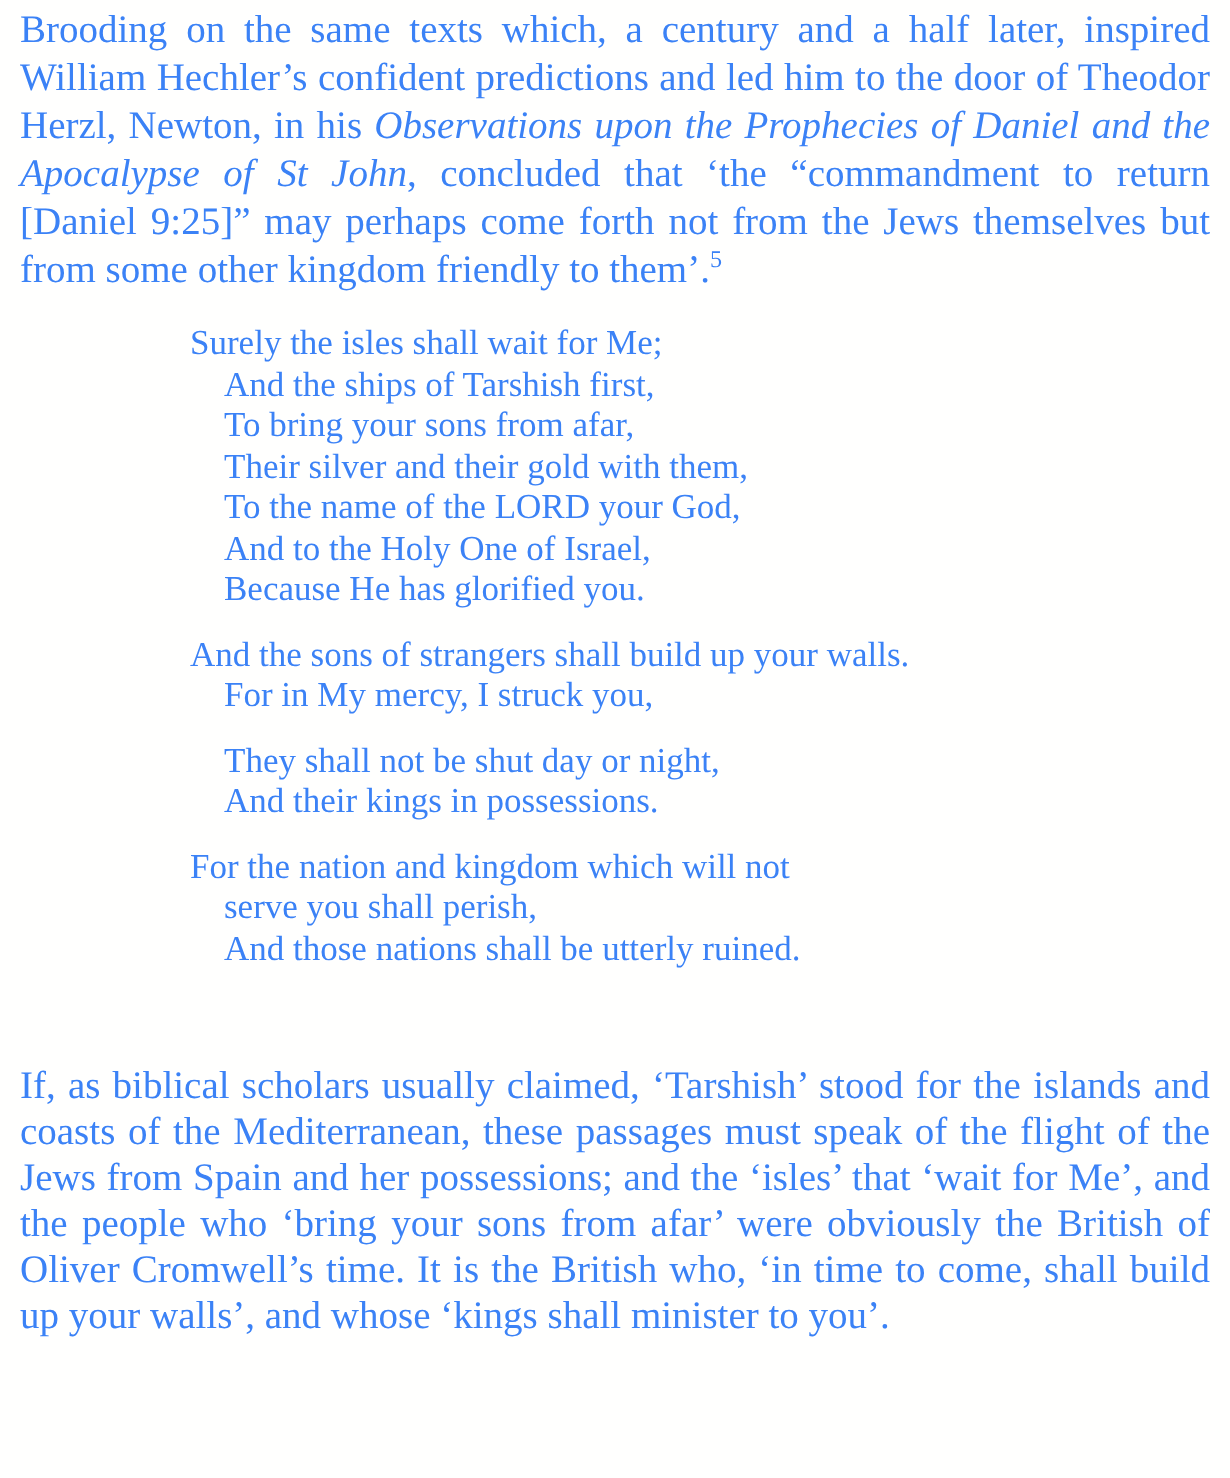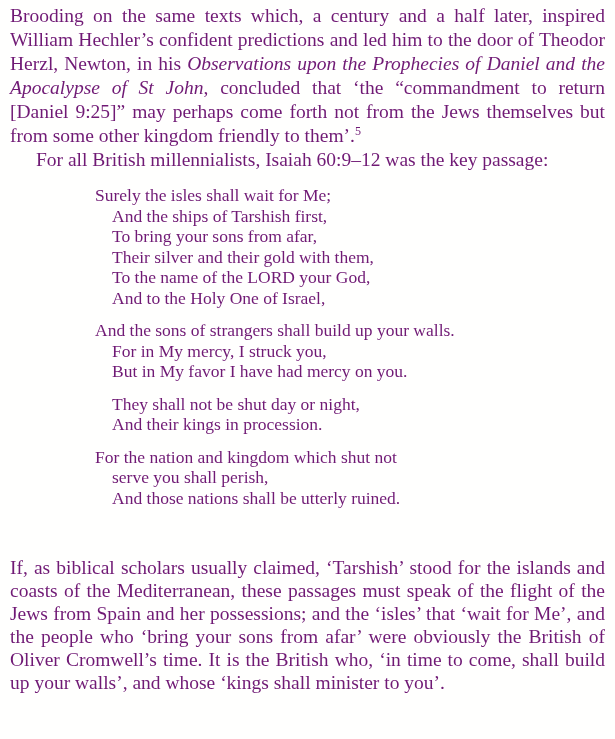--- a/index.html
+++ b/index.html
@@ -7,21 +7,21 @@
     padding: 0;
     background: #ffffff;
   }
   .page {
     position: relative;
     width: 615px;
     height: 739px;
     box-sizing: border-box;
     padding: 4px 10px 0 10px;
     background: #fffffe;
-    color: #701a75;
+    color: #3b82f6;
     font-family: "Liberation Serif", "DejaVu Serif", serif;
     overflow: hidden;
   }
   .body-para {
     margin: 0;
     font-size: 19.5px;
     line-height: 24px;
     text-align: justify;
     text-justify: inter-word;
   }
@@ -59,46 +59,45 @@
     margin-top: 48px;
   }
 </style>
 </head>
 <body>
 
 <div class="page">
 
   <p class="body-para"><span>Brooding on the same texts which, a century and a half later, inspired William Hechler’s confident predictions and led him to the door of Theodor Herzl, Newton, in his </span><em>Observations upon the Prophecies of Daniel and the Apocalypse of St John</em><span>, concluded that ‘the “commandment to return [Daniel 9:25]” may perhaps come forth not from the Jews themselves but from some other kingdom friendly to them’.</span><sup class="footnote">5</sup></p>
 
-  <p class="body-para indent">For all British millennialists, Isaiah 60:9–12 was the key passage:</p>
 
   <div class="blockquote">
 
     <div class="stanza">
       <div class="verse-line">Surely the isles shall wait for Me;</div>
       <div class="verse-line runover">And the ships of Tarshish first,</div>
       <div class="verse-line runover">To bring your sons from afar,</div>
       <div class="verse-line runover">Their silver and their gold with them,</div>
       <div class="verse-line runover">To the name of the LORD your God,</div>
       <div class="verse-line runover">And to the Holy One of Israel,</div>
+      <div class="verse-line runover">Because He has glorified you.</div>
     </div>
 
     <div class="stanza">
       <div class="verse-line">And the sons of strangers shall build up your walls.</div>
       <div class="verse-line runover">For in My mercy, I struck you,</div>
-      <div class="verse-line runover">But in My favor I have had mercy on you.</div>
     </div>
 
     <div class="stanza">
       <div class="verse-line runover">They shall not be shut day or night,</div>
-      <div class="verse-line runover">And their kings in procession.</div>
+      <div class="verse-line runover">And their kings in possessions.</div>
     </div>
 
     <div class="stanza">
-      <div class="verse-line">For the nation and kingdom which shut not</div>
+      <div class="verse-line">For the nation and kingdom which will not</div>
       <div class="verse-line runover">serve you shall perish,</div>
       <div class="verse-line runover">And those nations shall be utterly ruined.</div>
     </div>
 
   </div>
 
   <p class="body-para closing">If, as biblical scholars usually claimed, ‘Tarshish’ stood for the islands and coasts of the Mediterranean, these passages must speak of the flight of the Jews from Spain and her possessions; and the ‘isles’ that ‘wait for Me’, and the people who ‘bring your sons from afar’ were obviously the British of Oliver Cromwell’s time. It is the British who, ‘in time to come, shall build up your walls’, and whose ‘kings shall minister to you’.</p>
 
 </div>
 

